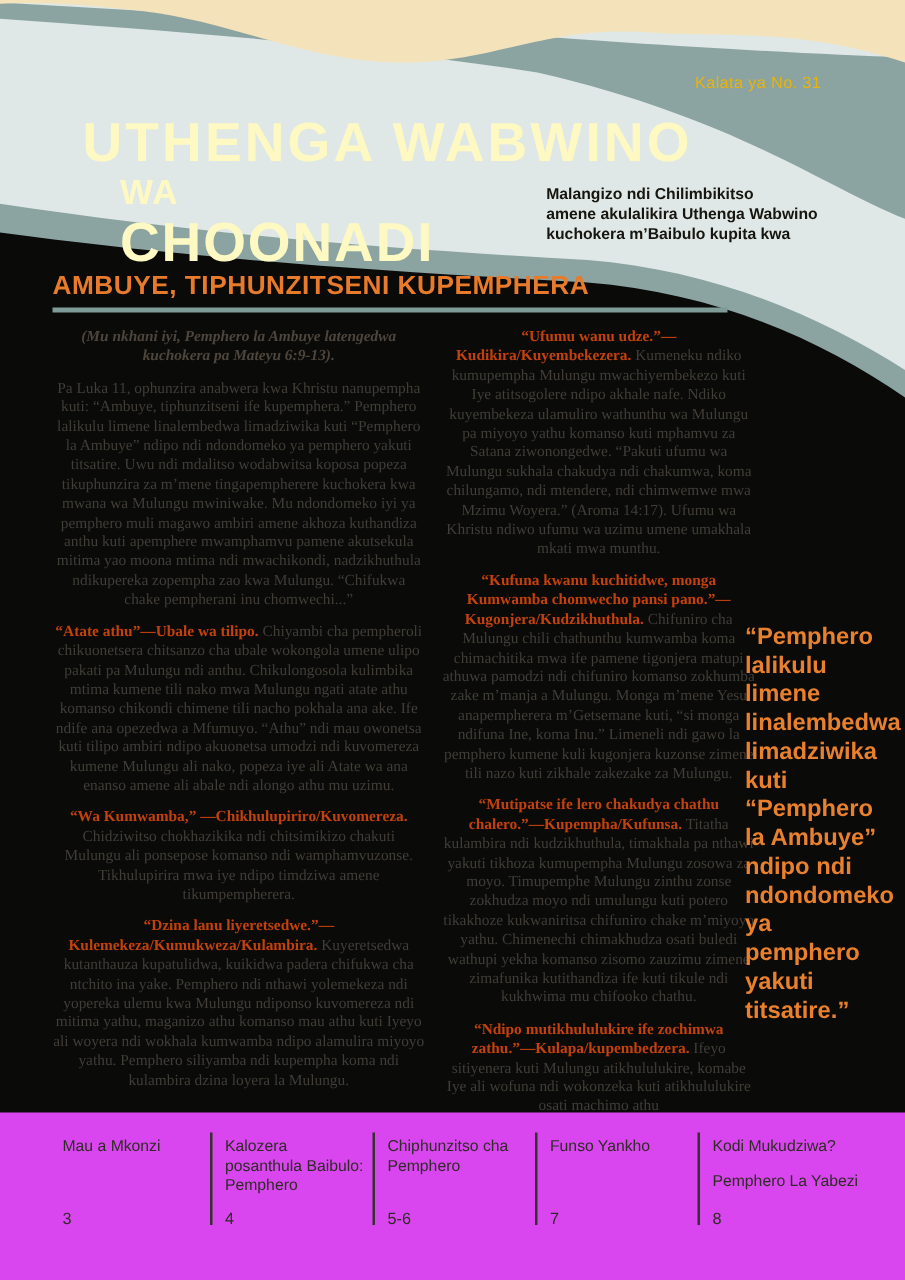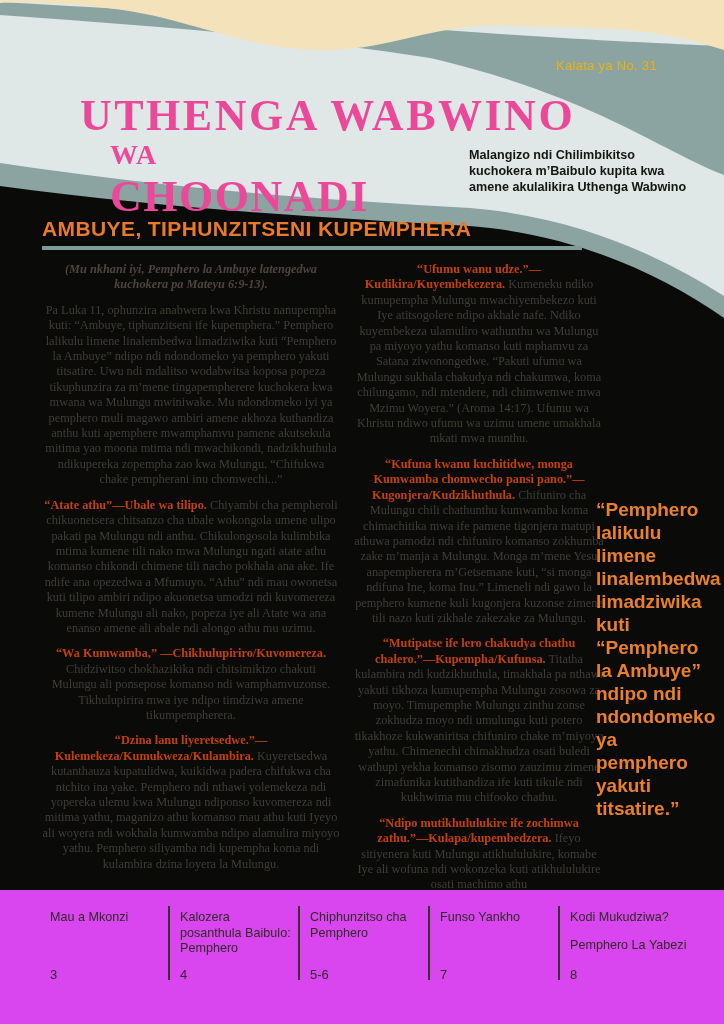--- a/index.html
+++ b/index.html
@@ -8,29 +8,29 @@
     background:#0a0a08; overflow:hidden;
     font-family:"Liberation Sans", sans-serif;
   }
   
   .header-art { position:absolute; top:0; left:0; width:724px; height:340px; z-index:1; }
   .issue-label {
     position:absolute; left:556px; top:58px; z-index:3;
     color:#eab308; font-size:13px; letter-spacing:0.3px;
   }
   
-  .masthead { position:absolute; left:80px; top:90px; z-index:3; color:#ec4899; font-family:Liberation Serif, serif; }
+  .masthead { position:absolute; left:66px; top:90px; z-index:3; color:#fef9c3; font-family:Liberation Sans, sans-serif; }
   .mast-line1 { font-size:44px; font-weight:700; letter-spacing:2.5px; white-space:nowrap; }
   .mast-line2 { display:flex; align-items:baseline; margin-left:30px; margin-top:-2px;flex-direction:column; }
   .mast-wa   { font-size:28px; font-weight:700; letter-spacing:1px; margin-right:8px; }
   .mast-main { font-size:44px; font-weight:700; letter-spacing:1.5px; }
   .tagline {
     position:absolute; left:437px; top:148px; z-index:3;
     color:#16150f; font-weight:700; font-size:12.6px; line-height:15.8px;
-    font-family:"Liberation Sans", sans-serif; white-space:nowrap;margin-left:32px;
+    font-family:"Liberation Sans", sans-serif; white-space:nowrap;
   }
   
   .article-heading {
     position:absolute; left:42px; top:217px; z-index:3;
     color:#e87a2b; font-size:21px; font-weight:700; letter-spacing:0.4px; white-space:nowrap;
   }
   .heading-underline {
     position:absolute; left:42px; top:246px; width:540px; height:4px;
     background:#7e9b98; z-index:3;
   }
@@ -90,22 +90,22 @@
 
   <div class="masthead">
     <div class="mast-line1">UTHENGA WABWINO</div>
     <div class="mast-line2">
       <span class="mast-wa">WA</span>
       <span class="mast-main">CHOONADI</span>
     </div>
   </div>
   <div class="tagline">
     <div>Malangizo ndi Chilimbikitso</div>
+    <div>amene akulalikira Uthenga Wabwino</div>
     <div>kuchokera m’Baibulo kupita kwa</div>
-    <div>amene akulalikira Uthenga Wabwino</div>
   </div>
 
   <div class="article-heading">AMBUYE, TIPHUNZITSENI KUPEMPHERA</div>
   <div class="heading-underline"></div>
 
   <div class="columns">
     <div class="col-left">
       <p class="intro-note">(Mu nkhani iyi, Pemphero la Ambuye latengedwa kuchokera pa Mateyu 6:9-13).</p>
       <p>
         <span>Pa Luka 11, ophunzira anabwera kwa Khristu nanupempha kuti: “Ambuye, tiphunzitseni ife kupemphera.” Pemphero lalikulu limene linalembedwa limadziwika kuti “Pemphero la Ambuye” ndipo ndi ndondomeko ya pemphero yakuti titsatire. Uwu ndi mdalitso wodabwitsa koposa popeza tikuphunzira za m’mene tingapempherere kuchokera kwa mwana wa Mulungu mwiniwake. Mu ndondomeko iyi ya pemphero muli magawo ambiri amene akhoza kuthandiza anthu kuti apemphere mwamphamvu pamene akutsekula mitima yao moona mtima ndi mwachikondi, nadzikhuthula ndikupereka zopempha zao kwa Mulungu. “Chifukwa chake pempherani inu chomwechi...”</span>

